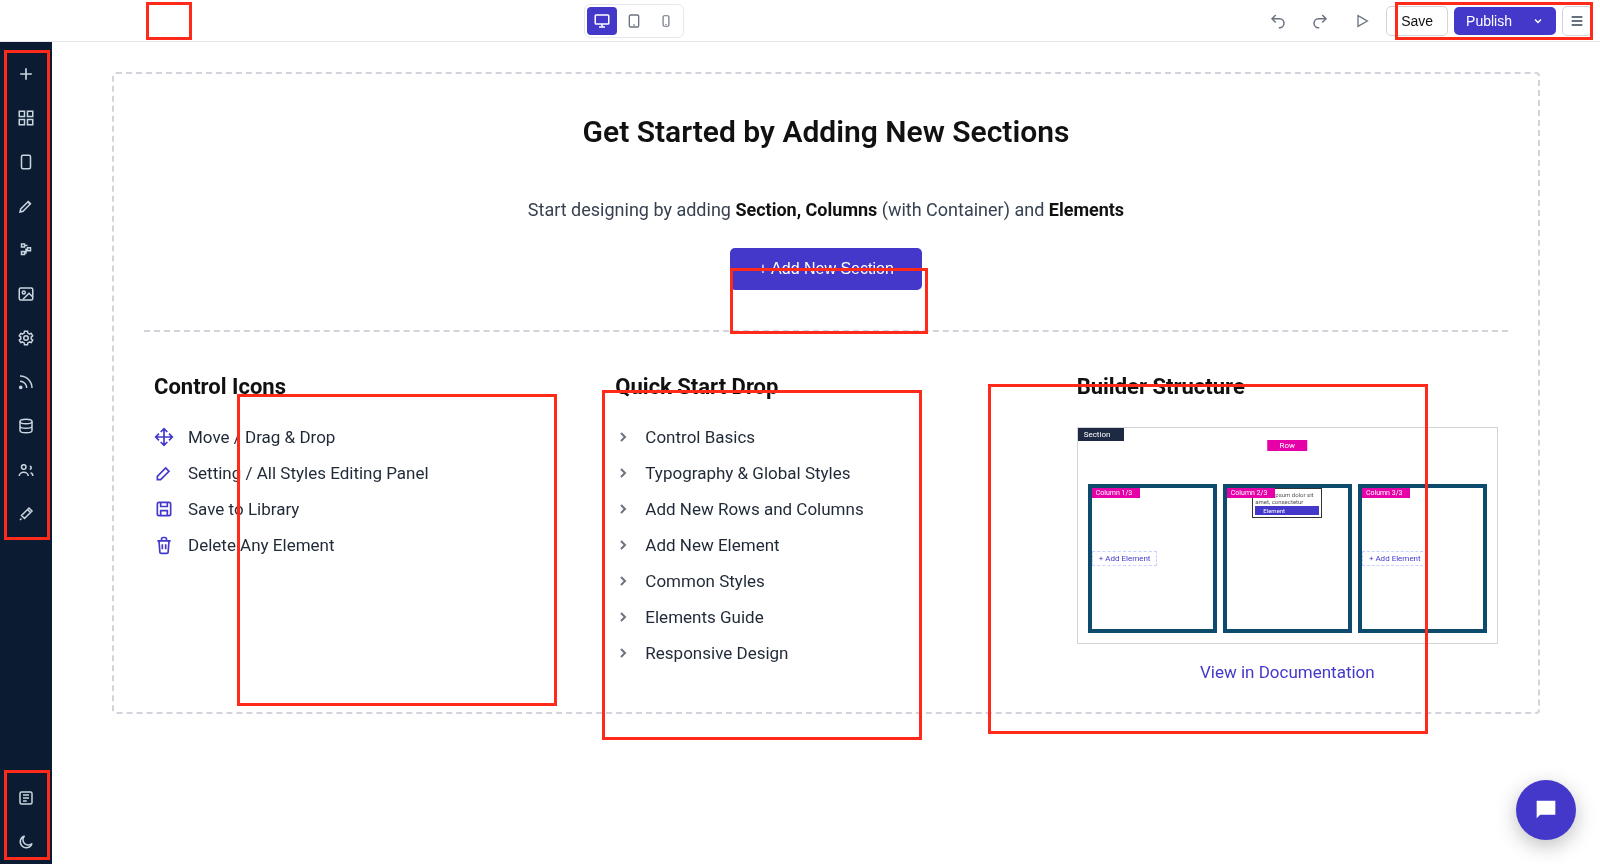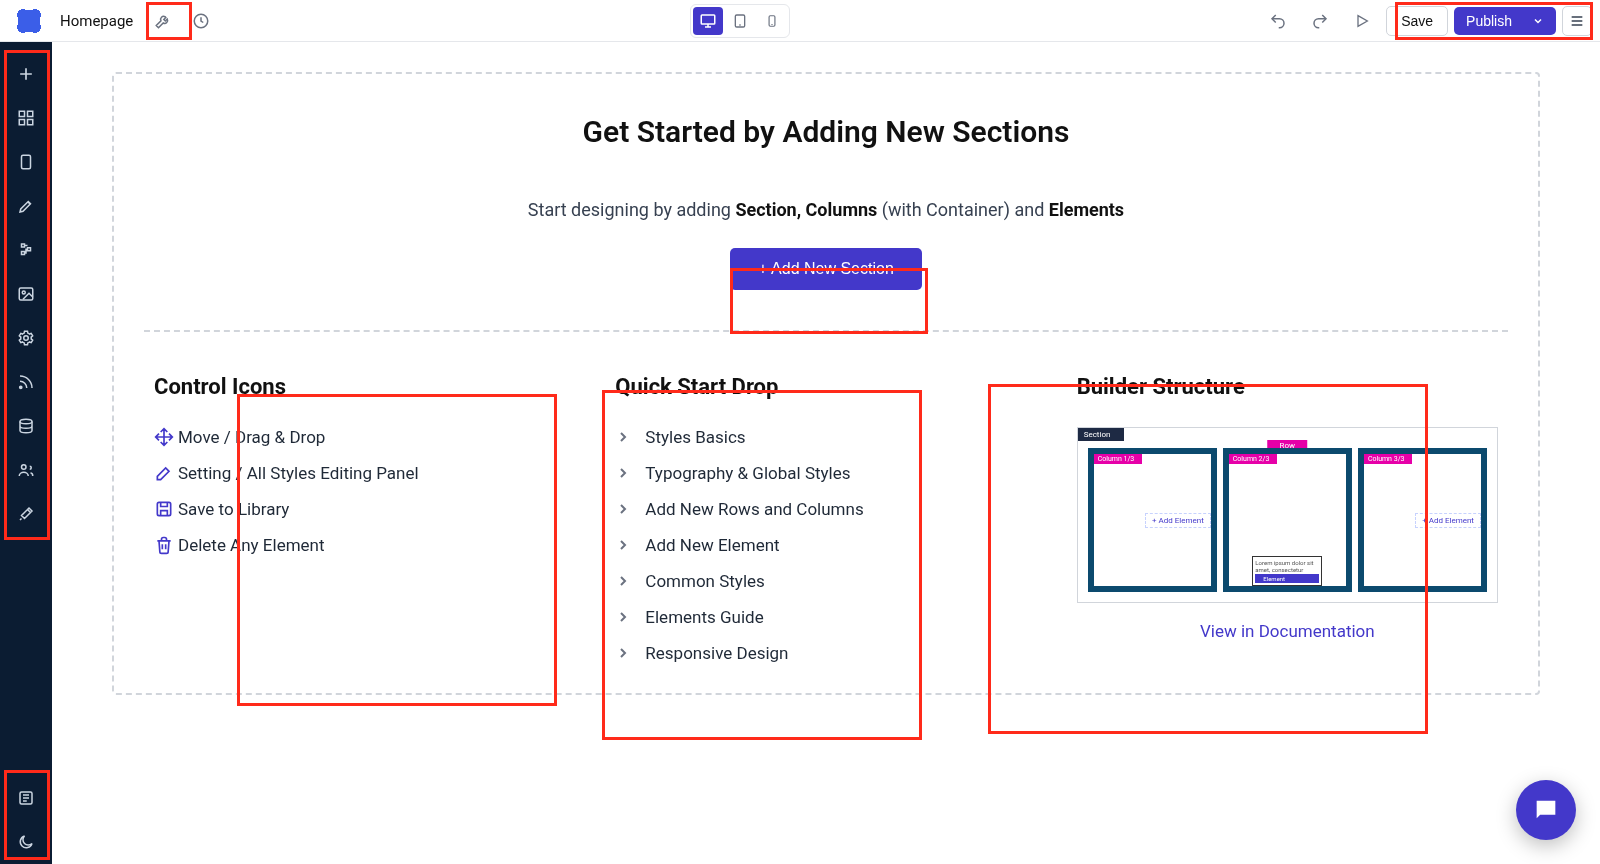--- a/index.html
+++ b/index.html
@@ -30,64 +30,49 @@
   .hero-title { text-align: center; font-size: 30px; font-weight: 600; color: #111; margin-bottom: 50px; }
   .hero-sub { text-align: center; font-size: 18px; color: #374151; margin-bottom: 28px; }
   .hero-sub b { font-weight: 700; color: #111; }
   .add-section-btn { display: block; margin: 0 auto 40px auto; background: #4338CA; color: #fff; border: none; border-radius: 5px; padding: 12px 28px; font-size: 16px; cursor: pointer; }
   .divider { border: none; border-top: 2px dashed #d1d5db; margin: 0 0 30px 0; }
 
   .cards { display: flex; gap: 40px; align-items: flex-start; padding: 0 10px; }
   .card { flex: 1; }
   .card h3 { font-size: 22px; font-weight: 700; color: #111; margin-bottom: 28px; margin-top: 12px; }
   .ci-list, .qs-list { display: flex; flex-direction: column; gap: 16px; }
-  .ci-item { display: flex; align-items: center; gap: 4px; font-size: 17px; color: #1f2937; }
+  .ci-item { display: flex; align-items: center; gap: 14px; font-size: 17px; color: #1f2937; }
   .ci-item svg { color: #4338CA; flex-shrink: 0; }
   .qs-item { display: flex; align-items: center; gap: 14px; font-size: 17px; color: #1f2937; cursor: pointer; }
   .qs-item svg { color: #6b7280; flex-shrink: 0; }
 
-  .builder-preview { border: 1px solid #d1d5db; background: #fff; padding: 0; width: 100%; height: 176px; position: relative; }
+  .builder-preview { border: 1px solid #d1d5db; background: #fff; padding: 0; width: 100%; height: 217px; position: relative; }
   .bp-section-tab { position: absolute; top: 0; left: 0; background: #1e2a44; color: #fff; font-size: 8px; padding: 2px 14px 2px 6px; }
   .bp-row-tab { position: absolute; top: 12px; left: 50%; transform: translateX(-50%); background: #e600a8; color: #fff; font-size: 8px; padding: 1px 12px; }
   .bp-cols { position: absolute; top: 20px; left: 10px; right: 10px; bottom: 10px; display: flex; gap: 6px; }
-  .bp-col { flex: 1; border: 6px solid #0c4a6e; position: relative; display: flex; align-items: center; justify-content: flex-end; }
+  .bp-col { flex: 1; border: 4px solid #0c4a6e; position: relative; display: flex; align-items: center; justify-content: flex-start; margin-top: 36px; }
   .bp-col-tab { position: absolute; top: 0; left: 0; background: #e600a8; color: #fff; font-size: 7px; padding: 1px 8px 1px 4px; }
   .bp-add-el { color: #4338CA; font-size: 8px; border: 1px dashed #c7d2fe; padding: 2px 6px; }
   .bp-element { border: 1px solid #333; padding: 2px; font-size: 6px; color: #555; width: 70px; }
   .bp-el-tab { background: #4338CA; color: #fff; font-size: 6px; padding: 1px 8px; margin-top: 1px; }
   .doc-link { text-align: center; color: #4338CA; font-size: 17px; margin-top: 18px; cursor: pointer; }
 
   
   .hl { position: absolute; border: 3px solid #ff2a1a; pointer-events: none; z-index: 100; }
 
   
   .chat-bubble { position: absolute; right: 24px; bottom: 24px; width: 60px; height: 60px; border-radius: 50%; background: #4338CA; display: flex; align-items: center; justify-content: center; box-shadow: 0 6px 20px rgba(0,0,0,.25); cursor: pointer; }
   .chat-bubble svg { color: #fff; }
 
   svg { display: block; }
 </style>
 </head>
 <body>
 
 <div class="top-bar">
-  <div class="top-left">
-    <div class="logo"></div>
-    <div class="page-title">Homepage</div>
-    <div class="top-icon-btn">
-      <svg width="18" height="18" viewBox="0 0 24 24" fill="none" stroke="currentColor" stroke-width="2">
-          <path d="M14.7 6.3a4 4 0 0 0-5.4 5.4L3 18l3 3 6.3-6.3a4 4 0 0 0 5.4-5.4l-2.6 2.6-2-2 2.6-2.6z"></path>
-        </svg>
-    </div>
-    <div class="top-icon-btn">
-      <svg width="18" height="18" viewBox="0 0 24 24" fill="none" stroke="currentColor" stroke-width="2">
-          <circle cx="12" cy="12" r="9"></circle>
-          <path d="M12 7v5l3 2"></path>
-        </svg>
-    </div>
-  </div>
 
   <div class="top-center">
     <div class="device-btn active">
       <svg width="18" height="18" viewBox="0 0 24 24" fill="none" stroke="currentColor" stroke-width="2">
           <rect x="3" y="4" width="18" height="12" rx="1"></rect>
           <path d="M8 20h8M12 16v4"></path>
         </svg>
     </div>
     <div class="device-btn">
       <svg width="16" height="16" viewBox="0 0 24 24" fill="none" stroke="currentColor" stroke-width="2">
@@ -257,21 +242,21 @@
         </div>
       </div>
 
       <div class="card">
         <h3>Quick Start Drop</h3>
         <div class="qs-list">
           <div class="qs-item">
               <svg width="16" height="16" viewBox="0 0 24 24" fill="none" stroke="currentColor" stroke-width="3">
                 <path d="M9 6l6 6-6 6"></path>
               </svg>
-              <span>Styles Basics</span>
+              <span>Control Basics</span>
             </div>
           <div class="qs-item">
               <svg width="16" height="16" viewBox="0 0 24 24" fill="none" stroke="currentColor" stroke-width="3">
                 <path d="M9 6l6 6-6 6"></path>
               </svg>
               <span>Typography &amp; Global Styles</span>
             </div>
           <div class="qs-item">
               <svg width="16" height="16" viewBox="0 0 24 24" fill="none" stroke="currentColor" stroke-width="3">
                 <path d="M9 6l6 6-6 6"></path>

